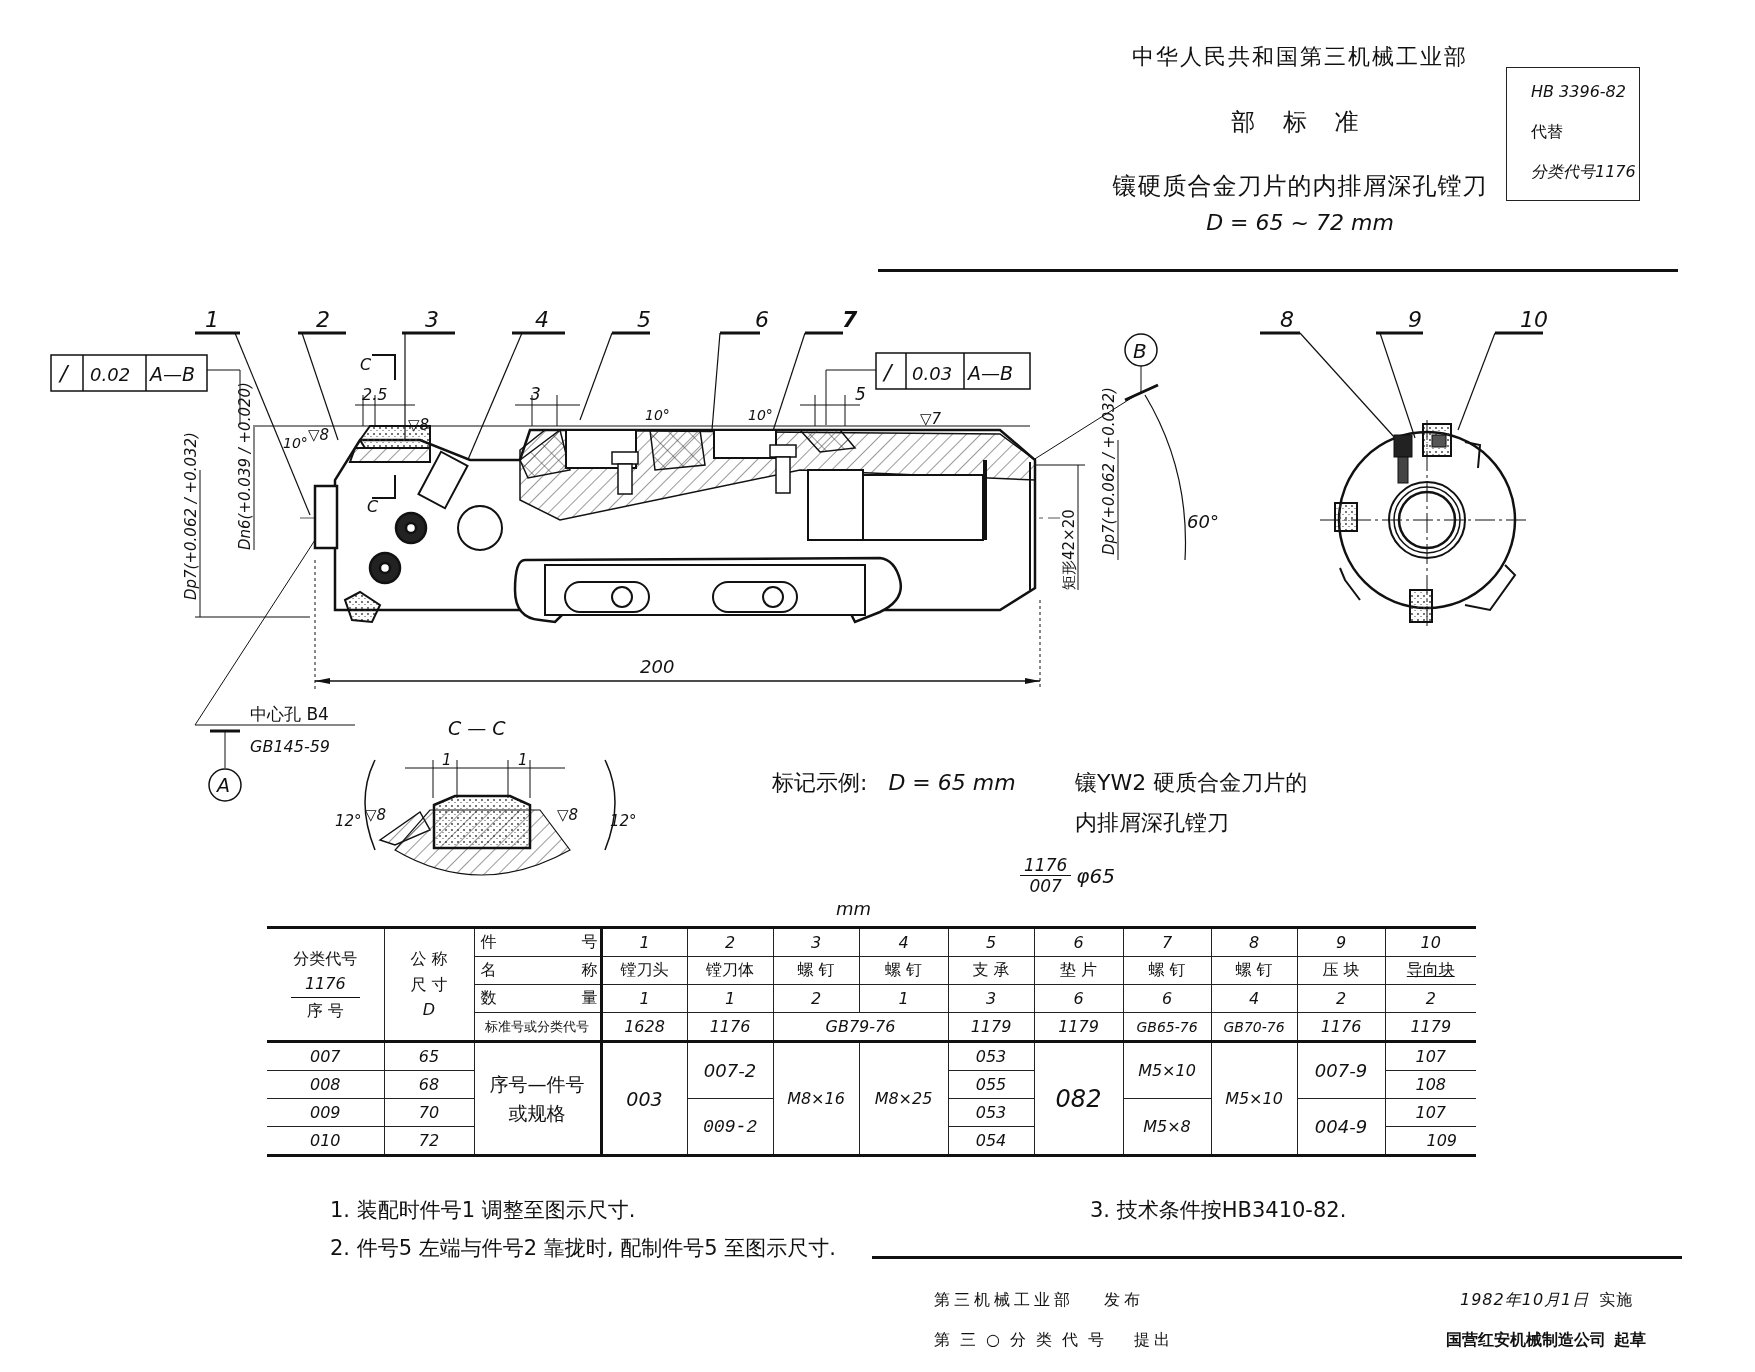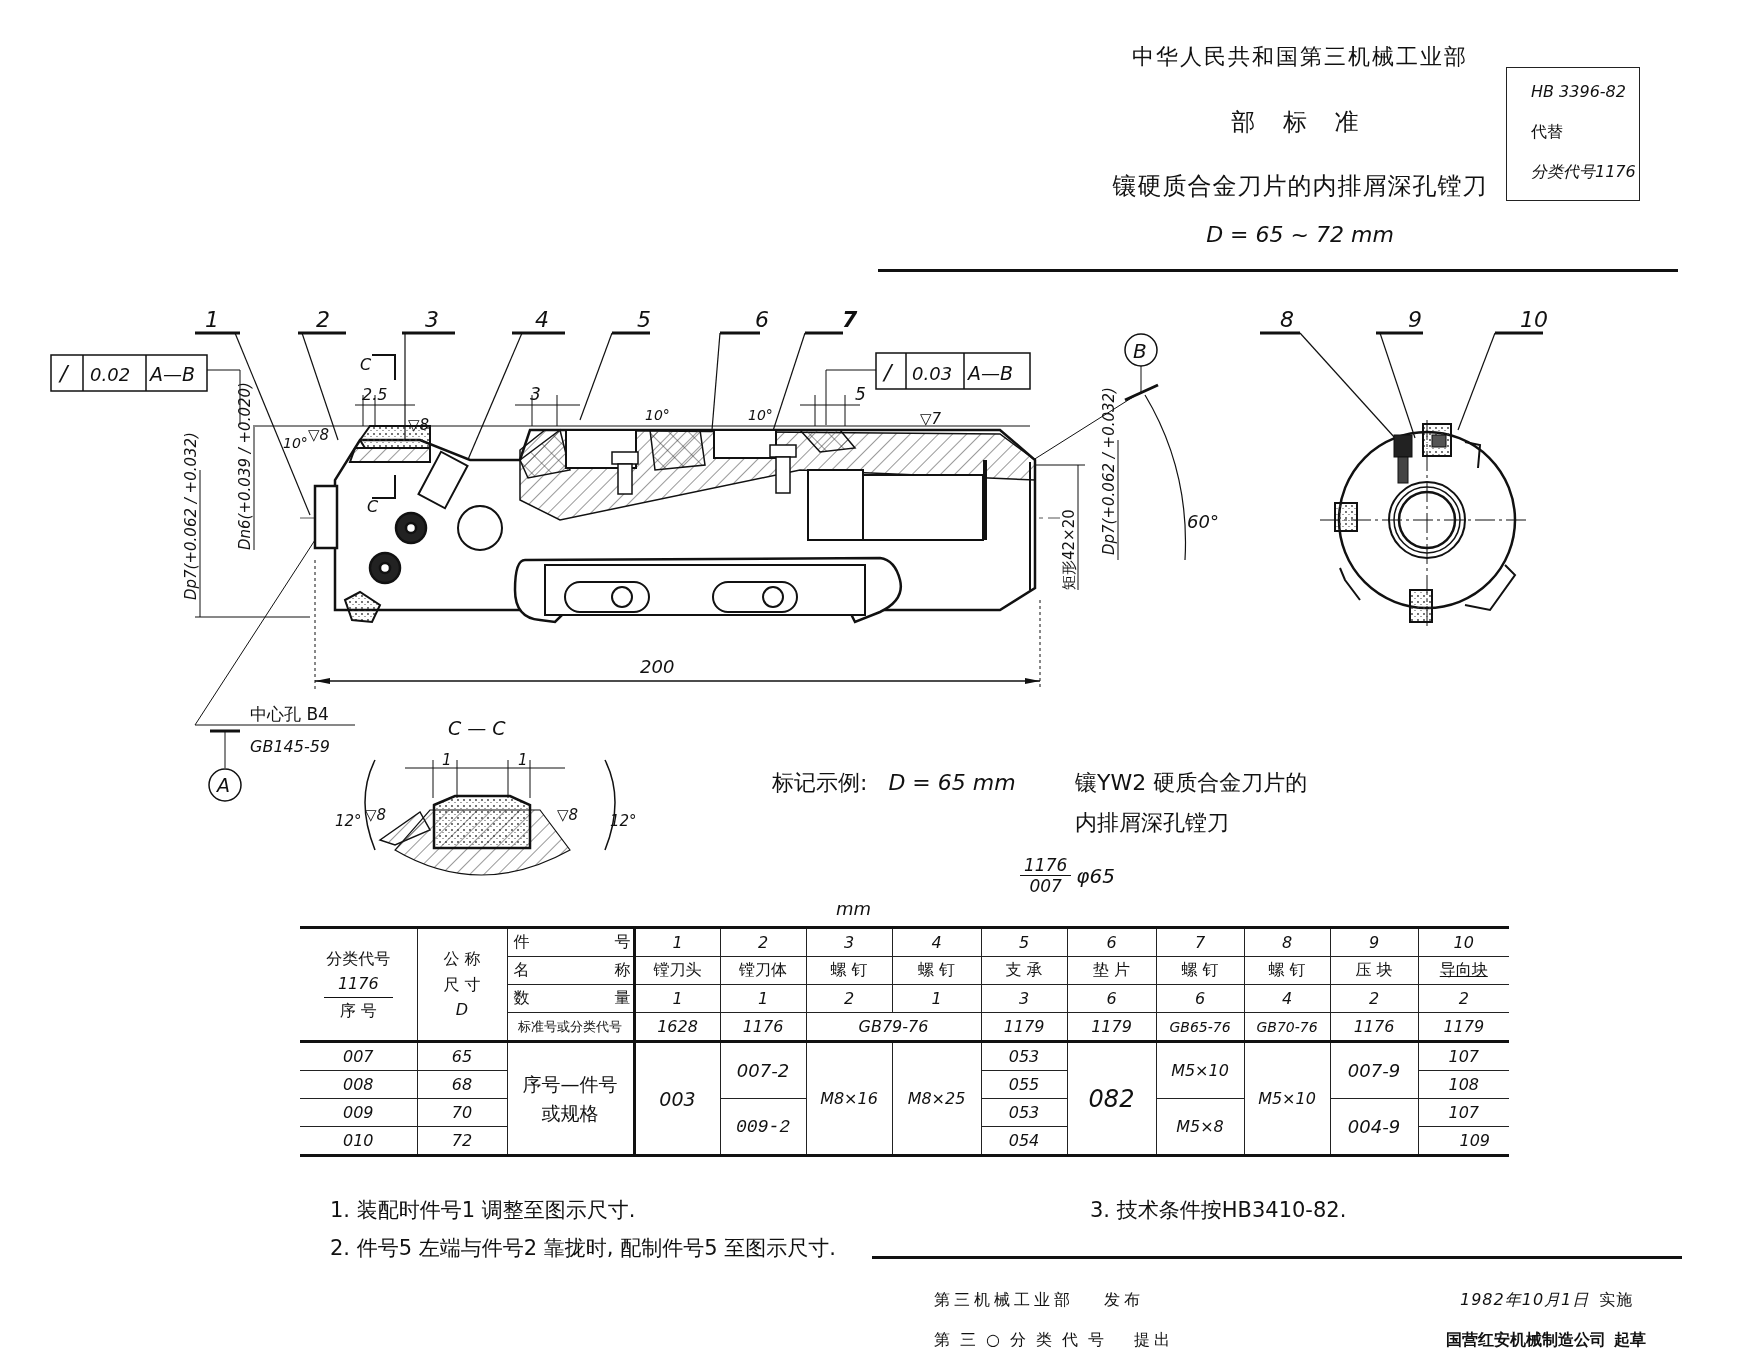--- a/index.html
+++ b/index.html
@@ -9,37 +9,37 @@
   .hdr { text-align: center; color: #111; white-space: nowrap; }
   .std-box { position: absolute; left: 1506px; top: 67px; width: 134px; height: 134px;
              border: 1.5px solid #222; box-sizing: border-box; padding: 4px 24px; }
   .std-box div { font-size: 16px; height: 40px; line-height: 40px; font-style: italic; white-space: nowrap; }
   .rule { position: absolute; background: #111; }
   svg.drawing { position: absolute; left: 0; top: 0; }
   .lbl { font-family: "DejaVu Sans", sans-serif; font-style: italic; fill: #111; }
   .cn { font-family: "DejaVu Sans", sans-serif; fill: #111; }
   .note { position: absolute; font-size: 21px; white-space: nowrap; }
   .foot { position: absolute; font-size: 16px; white-space: nowrap; letter-spacing: 4px; }
-  table.parts { position: absolute; left: 300px; top: 926px; width: 1209px;
+  table.parts { position: absolute; left: 267px; top: 926px; width: 1209px;
                 border-collapse: collapse; font-size: 16px; table-layout: fixed; }
   table.parts td { border: 1px solid #222; text-align: center; padding: 0; height: 27px;
                    white-space: nowrap; overflow: hidden; }
   table.parts .it { font-style: italic; }
   table.parts tr.thick-top td { border-top: 3px solid #111; }
   table.parts .thick-left { border-left: 3px solid #111; }
   .tbl-top { border-top: 3px solid #111 !important; }
   .tbl-bot { border-bottom: 3px solid #111 !important; }
 </style>
 </head>
 <body>
 
 <div class="abs hdr" style="left:1060px; top:42px; width:480px; font-size:22px; letter-spacing:2px;">中华人民共和国第三机械工业部</div>
 <div class="abs hdr" style="left:1060px; top:106px; width:480px; font-size:24px; letter-spacing:10px;">部 标 准</div>
 <div class="abs hdr" style="left:1060px; top:170px; width:480px; font-size:24px; letter-spacing:1px;">镶硬质合金刀片的内排屑深孔镗刀</div>
-<div class="abs hdr" style="left:1060px; top:222px; width:480px; font-size:22px; font-style:italic;">D = 65 ~ 72 mm</div>
+<div class="abs hdr" style="left:1060px; top:210px; width:480px; font-size:22px; font-style:italic;">D = 65 ~ 72 mm</div>
 
 <div class="std-box">
   <div>HB 3396-82</div>
   <div style="font-style:normal;">代替</div>
   <div>分类代号1176</div>
 </div>
 
 <div class="rule" style="left:878px; top:269px; width:800px; height:3px;"></div>
 
 <svg class="drawing" width="1755" height="920" viewBox="0 0 1755 920">

